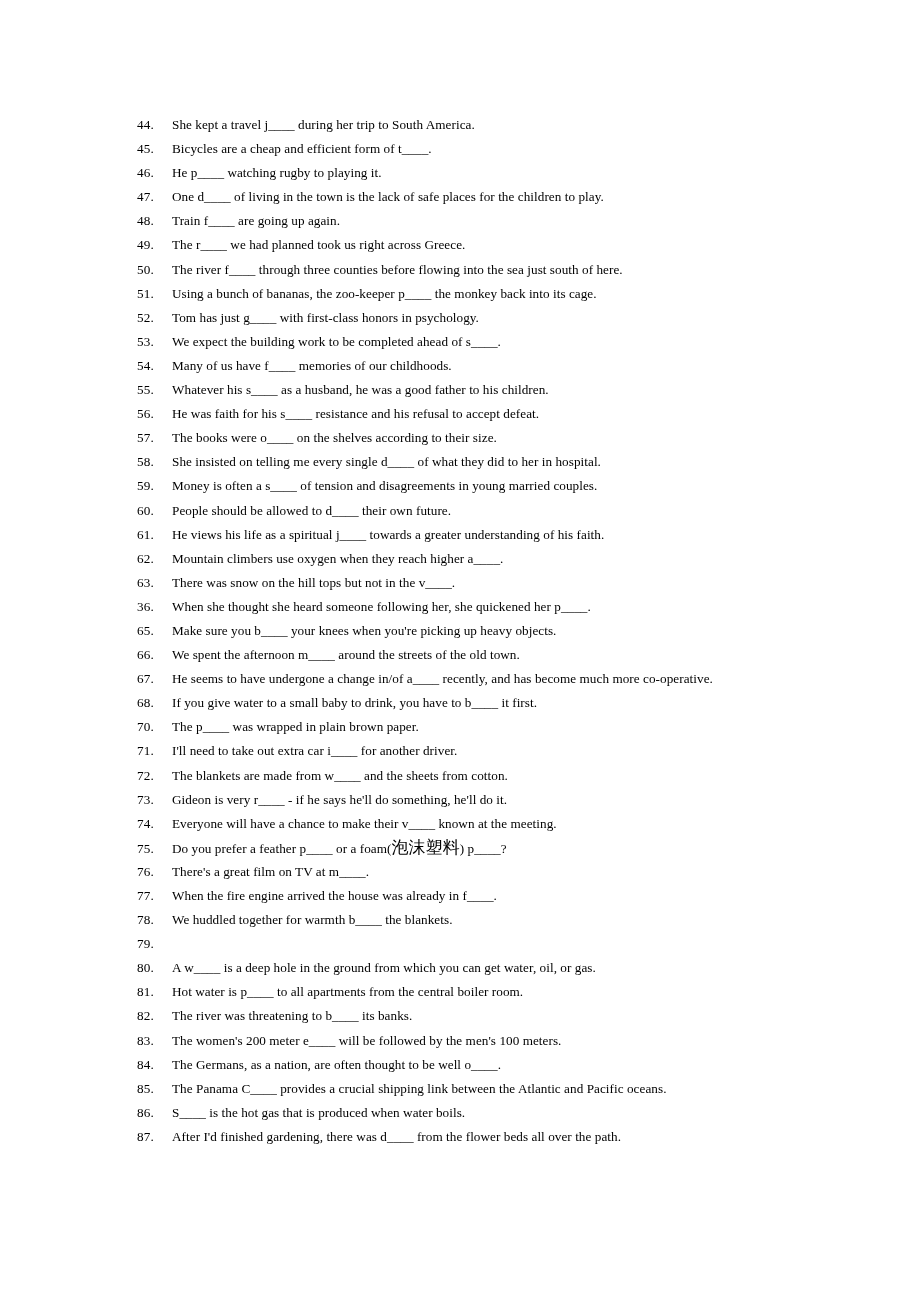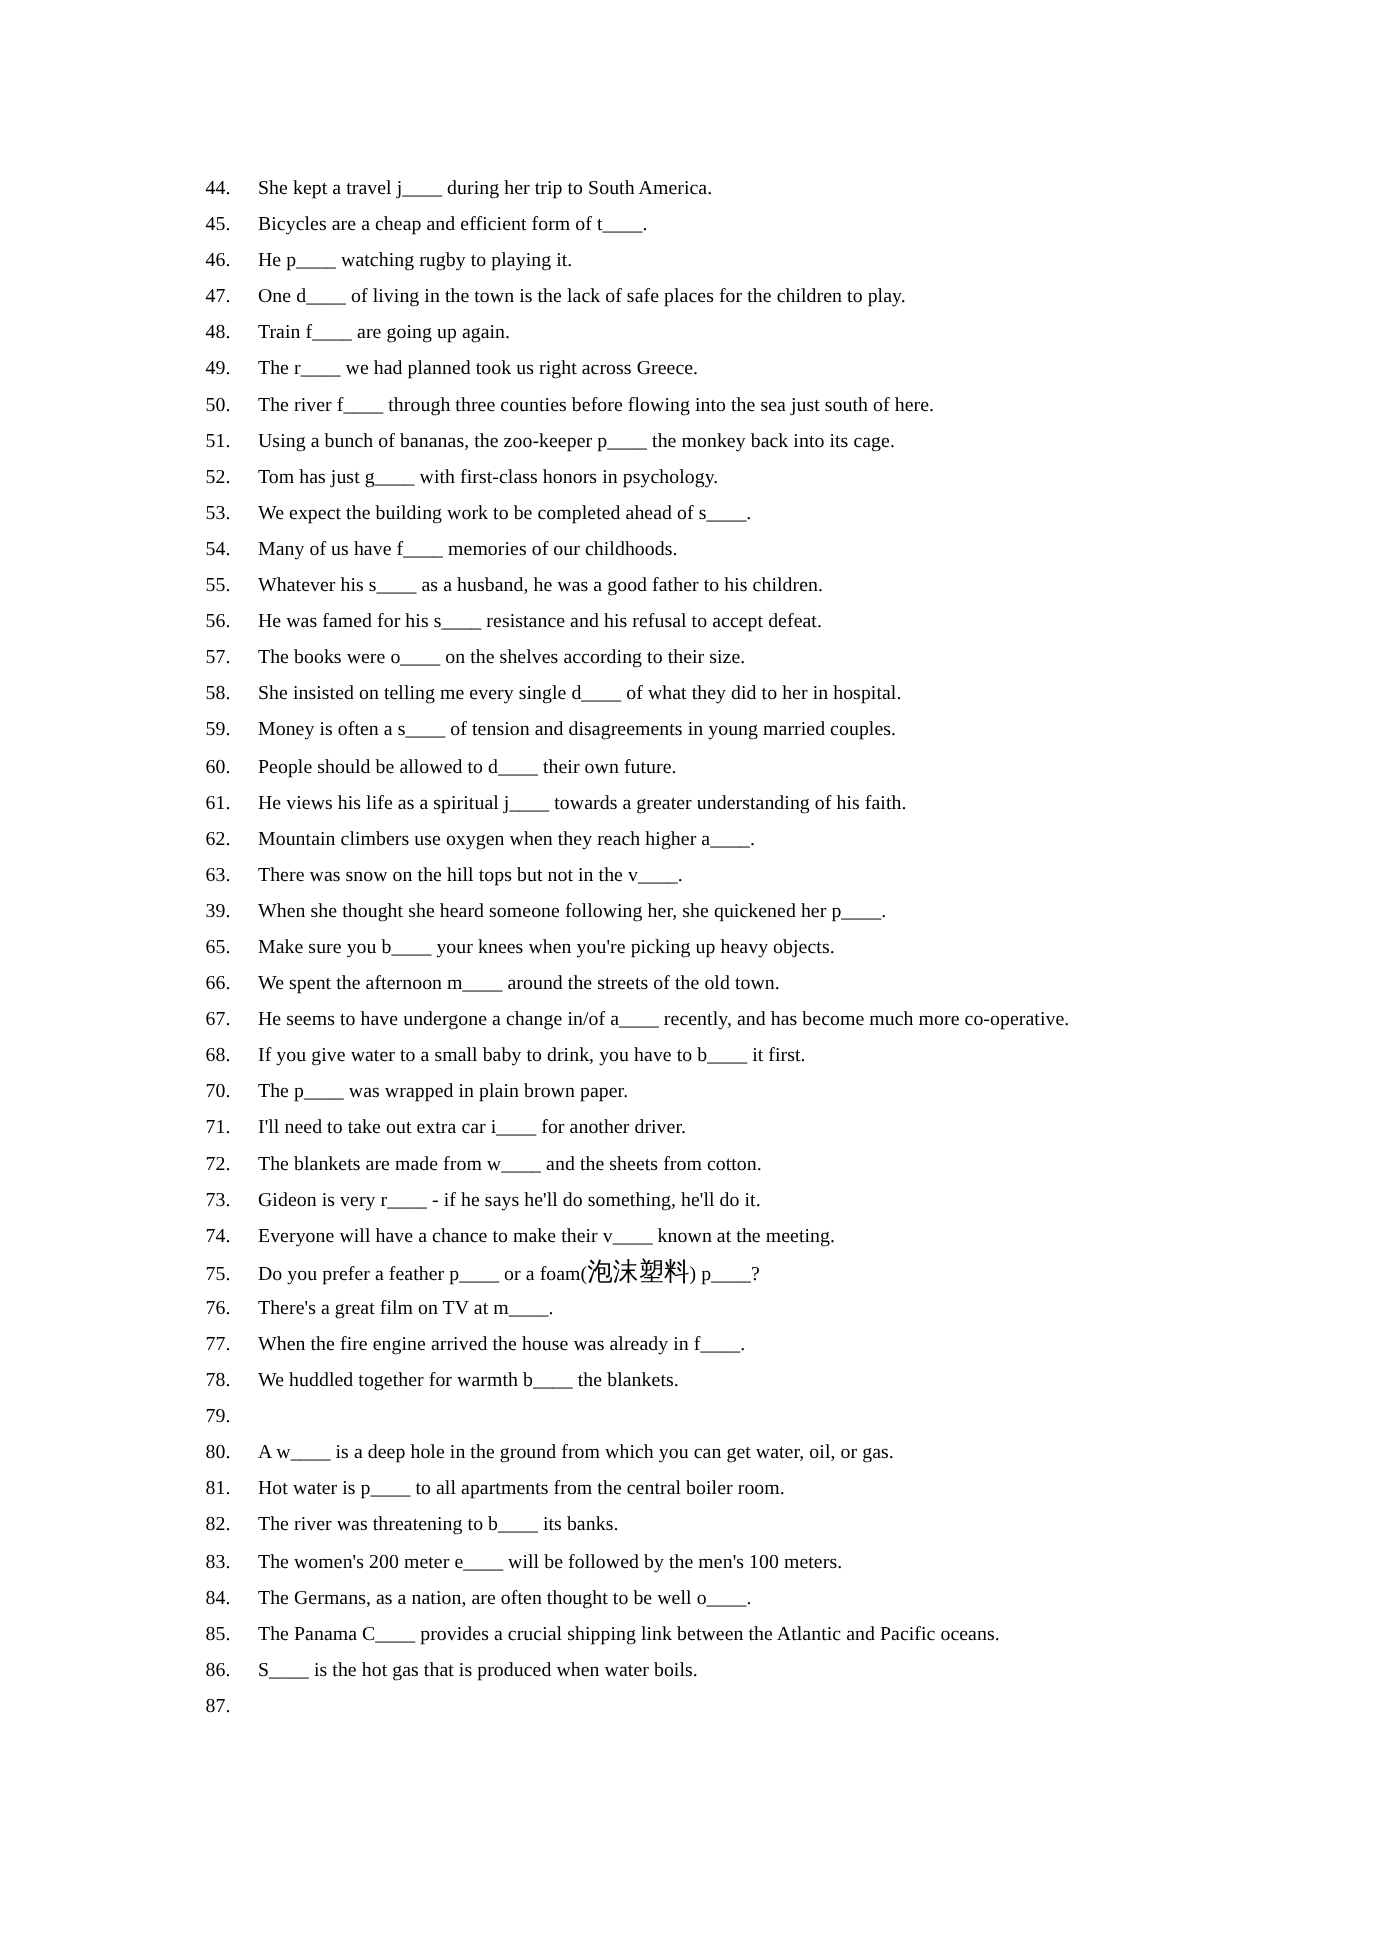--- a/index.html
+++ b/index.html
@@ -102,21 +102,21 @@
       <div class="item">
         <span class="item-number">54.</span>
         <span class="item-text">Many of us have f____ memories of our childhoods.</span>
       </div>
       <div class="item">
         <span class="item-number">55.</span>
         <span class="item-text">Whatever his s____ as a husband, he was a good father to his children.</span>
       </div>
       <div class="item">
         <span class="item-number">56.</span>
-        <span class="item-text">He was famed for his s____ resistance and his refusal to accept defeat.</span>
+        <span class="item-text">He was faith for his s____ resistance and his refusal to accept defeat.</span>
       </div>
       <div class="item">
         <span class="item-number">57.</span>
         <span class="item-text">The books were o____ on the shelves according to their size.</span>
       </div>
       <div class="item">
         <span class="item-number">58.</span>
         <span class="item-text">She insisted on telling me every single d____ of what they did to her in hospital.</span>
       </div>
       <div class="item">
@@ -133,21 +133,21 @@
       </div>
       <div class="item">
         <span class="item-number">62.</span>
         <span class="item-text">Mountain climbers use oxygen when they reach higher a____.</span>
       </div>
       <div class="item">
         <span class="item-number">63.</span>
         <span class="item-text">There was snow on the hill tops but not in the v____.</span>
       </div>
       <div class="item">
-        <span class="item-number">39.</span>
+        <span class="item-number">36.</span>
         <span class="item-text">When she thought she heard someone following her, she quickened her p____.</span>
       </div>
       <div class="item">
         <span class="item-number">65.</span>
         <span class="item-text">Make sure you b____ your knees when you're picking up heavy objects.</span>
       </div>
       <div class="item">
         <span class="item-number">66.</span>
         <span class="item-text">We spent the afternoon m____ around the streets of the old town.</span>
       </div>
@@ -221,15 +221,16 @@
       <div class="item">
         <span class="item-number">85.</span>
         <span class="item-text">The Panama C____ provides a crucial shipping link between the Atlantic and Pacific oceans.</span>
       </div>
       <div class="item">
         <span class="item-number">86.</span>
         <span class="item-text">S____ is the hot gas that is produced when water boils.</span>
       </div>
       <div class="item">
         <span class="item-number">87.</span>
+        <span class="item-text">After I'd finished gardening, there was d____ from the flower beds all over the path.</span>
       </div>
     </div>
 </div>
 
 </body></html>

